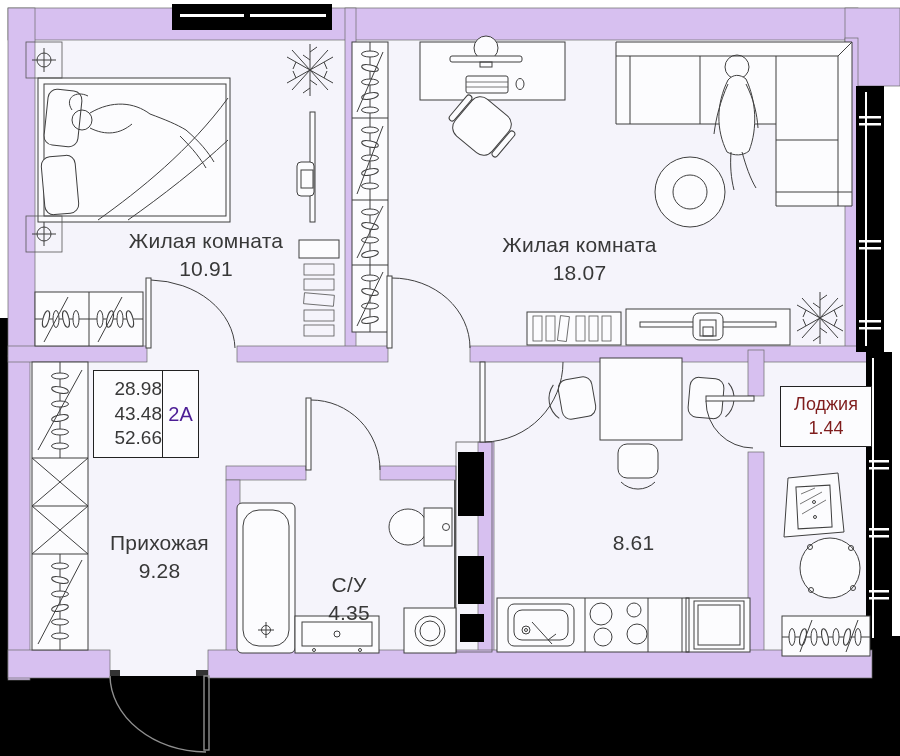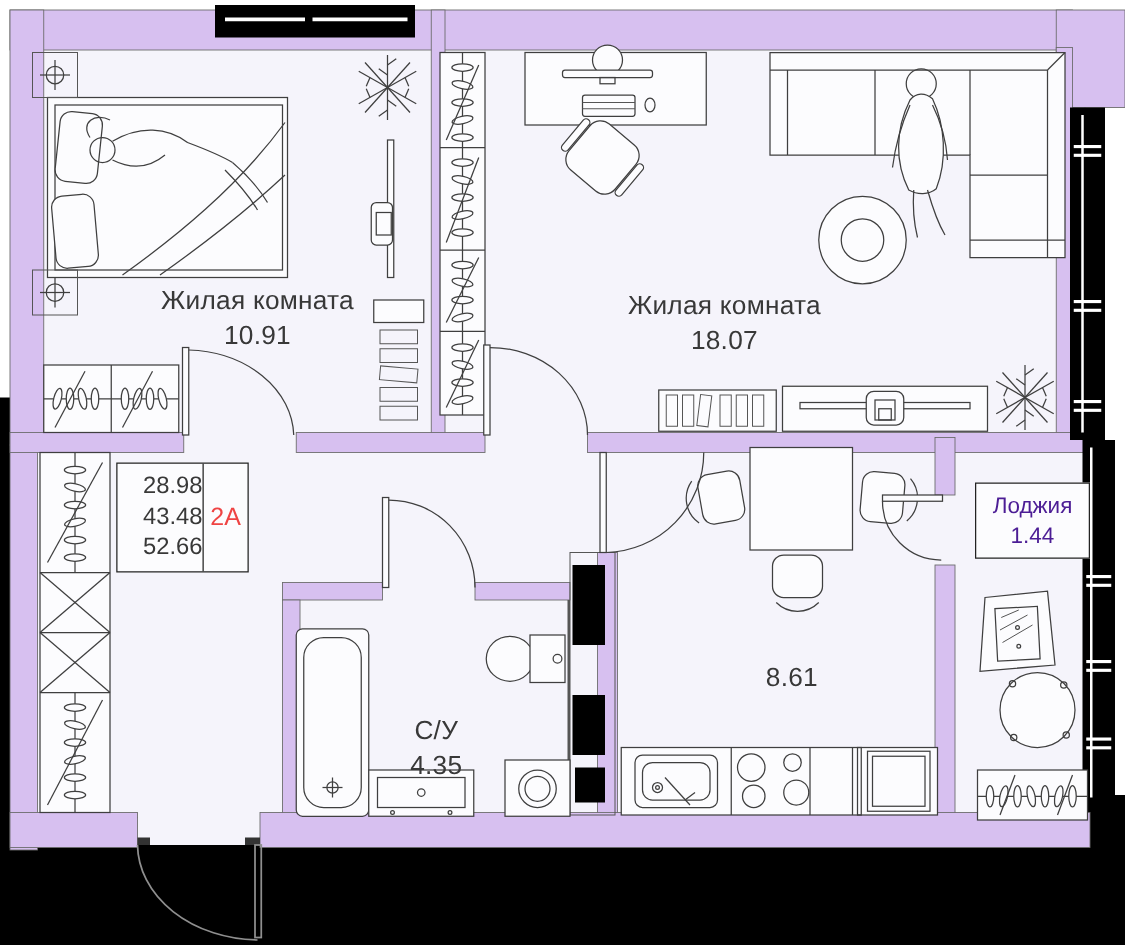--- a/index.html
+++ b/index.html
@@ -17,25 +17,25 @@
   .thin{stroke:#555;stroke-width:.8;fill:none;}
   
   .room-label{position:absolute;text-align:center;color:#383838;font-size:21px;
               line-height:1.33;letter-spacing:.2px;z-index:5;}
   .room-label span{display:block;padding-left:23px;}
   .info-box{position:absolute;left:93px;top:370px;width:106px;height:88px;display:flex;
             border:1.5px solid #222;background:#fcfcfe;z-index:5;box-sizing:border-box;}
   .info-box .nums{flex:1;display:flex;flex-direction:column;justify-content:center;
                   align-items:flex-end;font-size:19px;line-height:1.3;color:#383838;}
   .info-box .code{width:35px;border-left:1.5px solid #222;display:flex;align-items:center;
-                  justify-content:center;font-size:20px;color:#ef4444;}
+                  justify-content:center;font-size:20px;color:#4c1d95;}
   .loggia-box{position:absolute;left:780px;top:386px;width:92px;height:61px;
               border:1.5px solid #222;background:#fcfcfe;z-index:5;display:flex;
               flex-direction:column;justify-content:center;text-align:center;
-              font-size:18px;line-height:1.3;color:#4c1d95;box-sizing:border-box;}
+              font-size:18px;line-height:1.3;color:#7f1d1d;box-sizing:border-box;}
   .loggia-box span{display:block;}
 </style>
 </head>
 <body>
 
 <div class="stage">
 
 <svg width="900" height="756" viewBox="0 0 900 756">
   <defs>
     <g id="hgv">
@@ -421,20 +421,24 @@
 </svg>
 
 <div class="room-label" style="left:62px;top:227px;width:265px;">
   <span>Жилая комната</span>
   <span>10.91</span>
 </div>
 <div class="room-label" style="left:418px;top:231px;width:300px;">
   <span>Жилая комната</span>
   <span>18.07</span>
 </div>
+<div class="room-label" style="left:42px;top:529px;width:212px;">
+  <span>Прихожая</span>
+  <span>9.28</span>
+</div>
 <div class="room-label" style="left:275px;top:529px;width:125px;margin-top:42px;">
   <span>С/У</span>
   <span>4.35</span>
 </div>
 <div class="room-label" style="left:533px;top:529px;width:178px;">
   <span>8.61</span>
 </div>
 
 <div class="loggia-box">
   <span>Лоджия</span>

